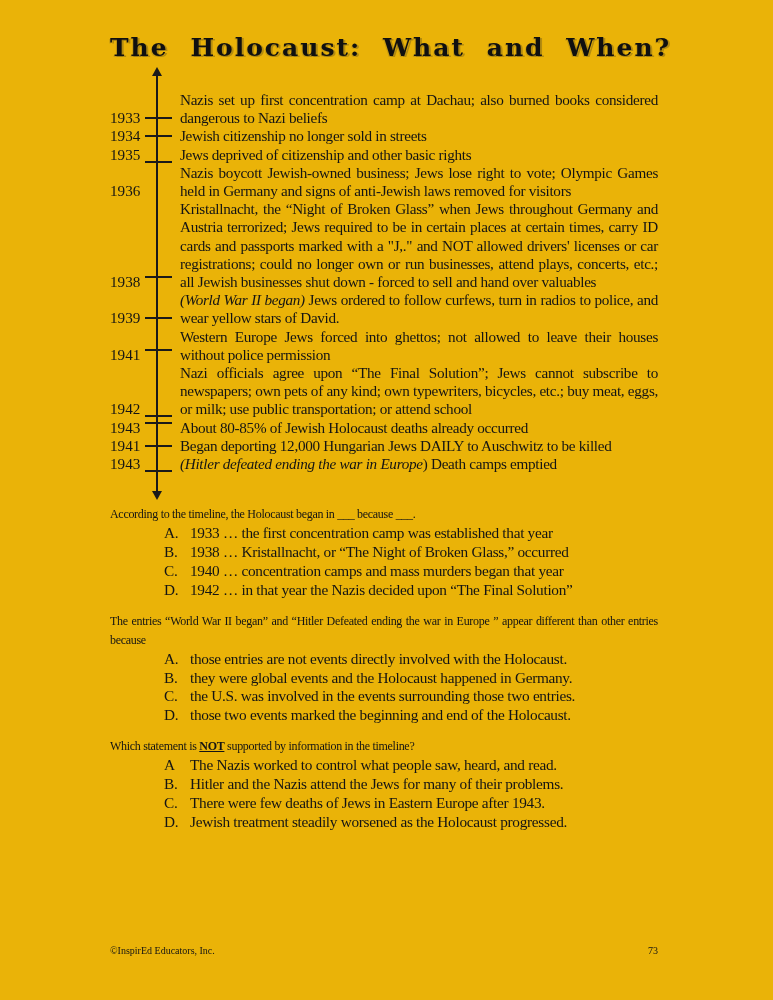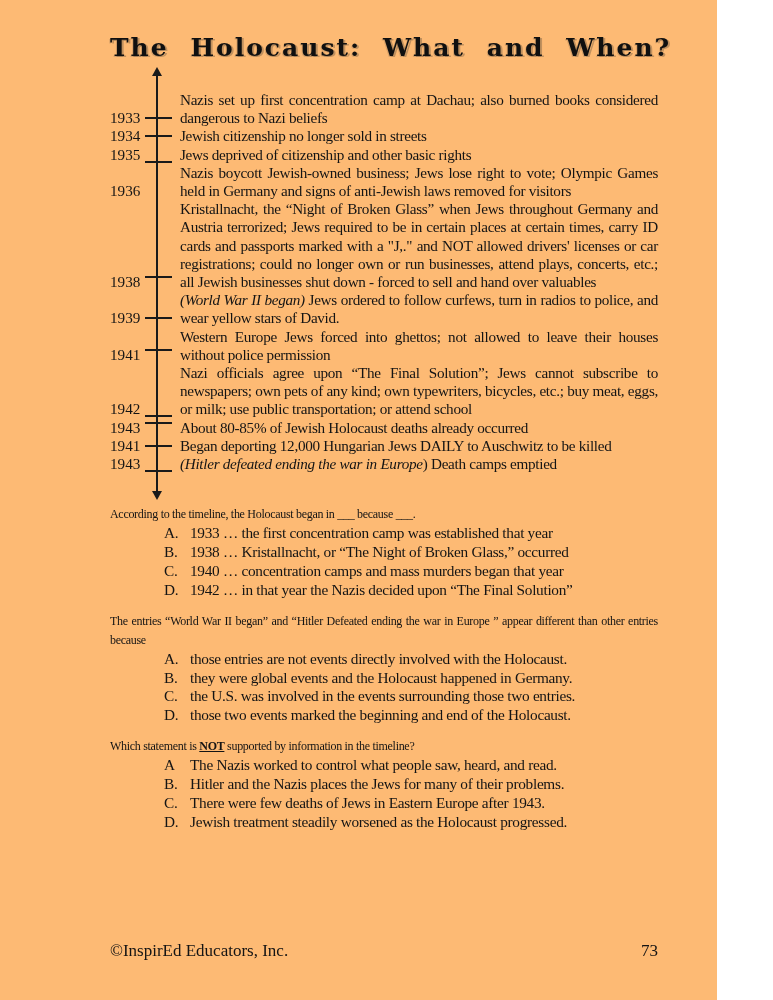--- a/index.html
+++ b/index.html
@@ -5,22 +5,22 @@
   * { box-sizing: border-box; }
   html, body { margin: 0; padding: 0; }
   body {
     width: 773px; height: 1000px;
     background: #ffffff;
     font-family: "Liberation Serif", "DejaVu Serif", serif;
     color: #141414;
   }
   .page {
     position: relative;
-    width: 717px; height: 1000px;
-    background: #fdba74;
+    width: 773px; height: 1000px;
+    background: #eab308;
     overflow: hidden;
   }
   .content {
     position: absolute;
     left: 110px; top: 0;
     width: 548px;
   }
   
   .title {
     margin: 32px 0 0 0;
@@ -111,21 +111,21 @@
   }
   .choice .letter { width: 26px; flex: none; }
   .choice .choice-text { flex: 1; }
   
   .footer {
     position: absolute;
     left: 110px; top: 941px;
     width: 548px;
     display: flex;
     justify-content: space-between;
-    font-size: 17px;
+    font-size: 10px;
     line-height: 19px;
   }
 </style>
 </head>
 <body>
 
 <div class="page">
   <div class="content">
 
     <h1 class="title">The Holocaust: What and When?</h1>
@@ -267,21 +267,21 @@
 
     <section class="question">
       <p class="stem"><span>Which statement is </span><span class="u">NOT</span><span> supported by information in the timeline?</span></p>
       <div class="choices">
         <div class="choice">
           <span class="letter">A</span>
           <span class="choice-text">The Nazis worked to control what people saw, heard, and read.</span>
         </div>
         <div class="choice">
           <span class="letter">B.</span>
-          <span class="choice-text">Hitler and the Nazis places the Jews for many of their problems.</span>
+          <span class="choice-text">Hitler and the Nazis attend the Jews for many of their problems.</span>
         </div>
         <div class="choice">
           <span class="letter">C.</span>
           <span class="choice-text">There were few deaths of Jews in Eastern Europe after 1943.</span>
         </div>
         <div class="choice">
           <span class="letter">D.</span>
           <span class="choice-text">Jewish treatment steadily worsened as the Holocaust progressed.</span>
         </div>
       </div>

